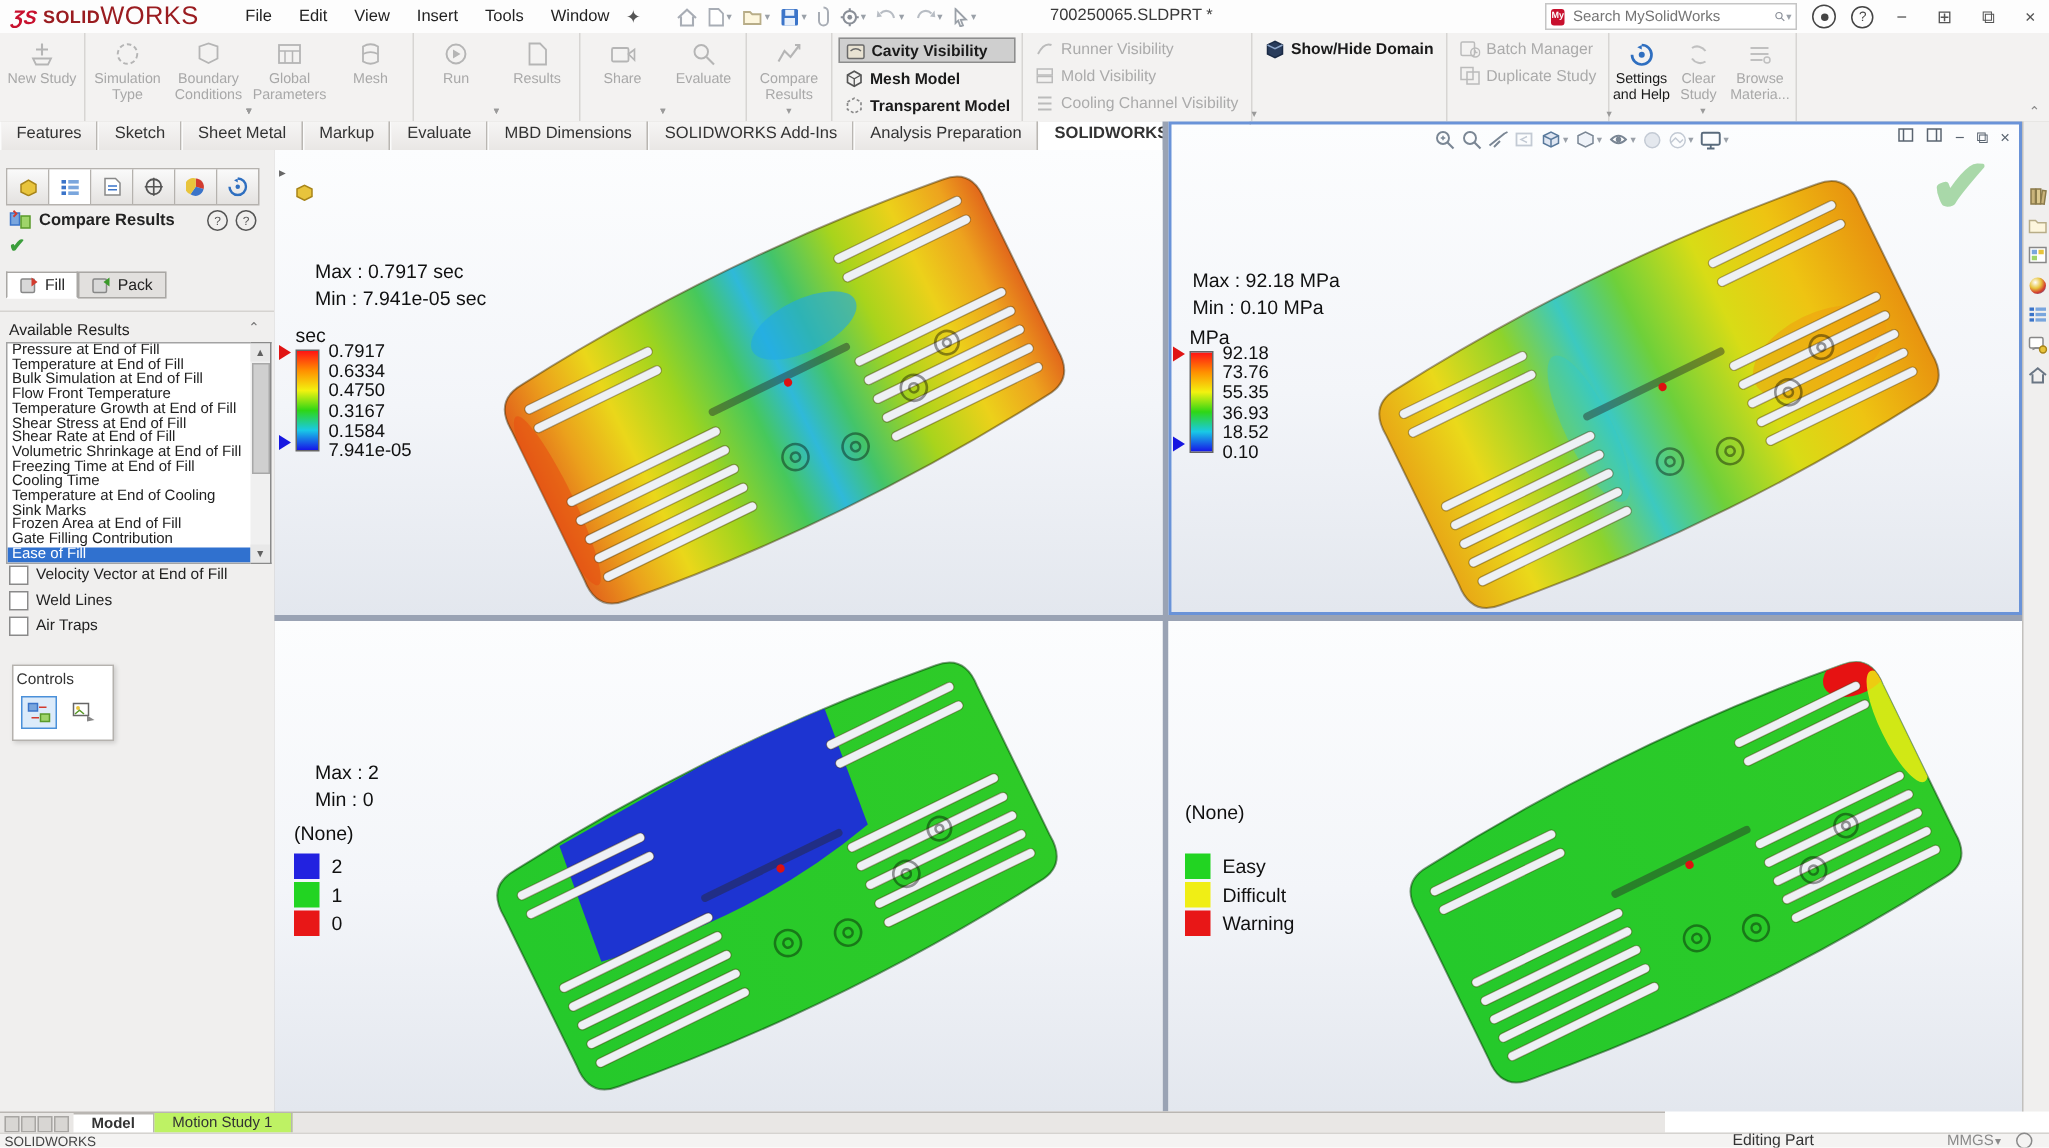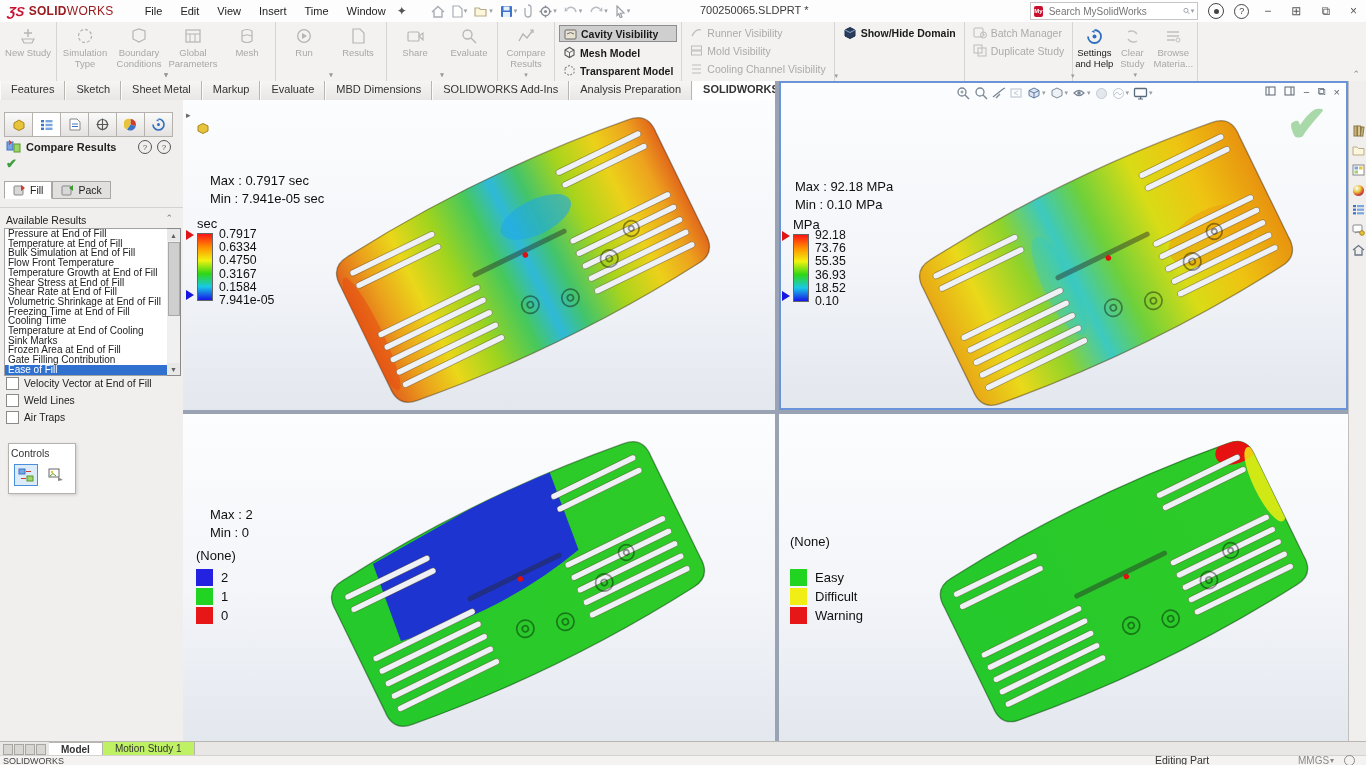--- a/index.html
+++ b/index.html
@@ -6,21 +6,21 @@
   body{width:1366px;height:765px;position:relative;overflow:hidden;
        font-family:"Liberation Sans",sans-serif;font-size:11px;color:#222;background:#fff}
   .abs{position:absolute}
 
   
   #titlebar{left:0;top:0;width:1366px;height:22px;background:#fdfdfd;border-bottom:1px solid #dcdcdc;
             display:flex;align-items:center}
   .logo{display:flex;align-items:center;margin-left:8px;white-space:nowrap}
   .logo-mark{color:#c8102e;font-weight:bold;font-style:italic;font-size:13px;margin-right:4px;transform:skewX(-8deg)}
   .logo-solid{color:#9a1c20;font-weight:bold;font-size:12px;letter-spacing:.3px}
-  .logo-works{color:#9a1c20;font-size:12px;letter-spacing:.3px}
+  .logo-works{color:#9a1c20;font-size:17px;letter-spacing:.3px}
   .menus{display:flex;margin-left:22px}
   .menus span{padding:2px 9px;cursor:default}
   .pin{color:#555;margin-left:2px;font-size:12px}
   .qat{display:flex;align-items:center;margin-left:22px;gap:3px}
   .qat .qbtn{display:flex;align-items:center;padding:1px 2px;color:#9aa0a8}
   .qat svg{display:block}
   .caret{font-size:7px;color:#9aa0a8;margin-left:1px}
   .doc-title{position:absolute;left:700px;top:4px;font-size:11px;color:#3a3a3a}
   .tright{position:absolute;right:4px;top:0;height:22px;display:flex;align-items:center;gap:10px}
   .searchbox{display:flex;align-items:center;border:1px solid #c5c5c5;background:#fff;height:16px;width:160px;padding:0 3px}
@@ -122,21 +122,21 @@
 
   
   .flyarrow{position:absolute;left:3px;top:10px;color:#666;font-size:9px}
   .flypart{position:absolute;left:13px;top:22px}
 
   
   #taskpane{left:1348px;top:0;width:18px;height:660px;background:#f0efee;border-left:1px solid #c2c0bd}
   .tp-ic{width:18px;height:20px;display:flex;align-items:center;justify-content:center}
 
   
-  #doctabs{left:0;top:741px;width:1366px;height:14px;background:#e9e7e5;border-top:1px solid #b9b6b2;display:flex;align-items:stretch}
+  #doctabs{left:0;top:741px;width:1110px;height:14px;background:#e9e7e5;border-top:1px solid #b9b6b2;display:flex;align-items:stretch}
   .splitboxes{display:flex;align-items:center;gap:1px;padding:0 3px}
   .sbx{width:8px;height:9px;background:#d8d6d3;border:1px solid #a8a6a3}
   .dtab{padding:1px 12px 0 12px;font-size:10px;border-right:1px solid #b9b6b2;background:#bef264;color:#333;white-space:nowrap}
   .dtab.active{background:#fff;font-weight:bold;border-top:1px solid #b9b6b2}
   #statusbar{left:0;top:755px;width:1366px;height:10px;background:#f4f3f2;border-top:1px solid #d5d3d0;font-size:9px;color:#444}
   #statusbar .sleft{position:absolute;left:3px;top:0}
   #statusbar .sedit{position:absolute;left:1155px;top:-2px;font-size:10.5px;color:#333}
   #statusbar .sunits{position:absolute;left:1298px;top:-1px;color:#8a8a8a;font-size:10px}
   #statusbar .sucaret{position:absolute;left:1330px;top:0;color:#8a8a8a;font-size:8px}
   #statusbar .sicon{position:absolute;left:1344px;top:-1px;width:9px;height:9px;border:1.3px solid #8a8a8a;border-radius:50%}
@@ -185,21 +185,21 @@
   <div class="logo">
     <span class="logo-mark">ƷS</span>
     <span class="logo-solid">SOLID</span>
       <span class="logo-works">WORKS</span>
   </div>
   <div class="menus">
     <span>File</span>
     <span>Edit</span>
     <span>View</span>
     <span>Insert</span>
-    <span>Time</span>
+    <span>Tools</span>
     <span>Window</span>
   </div>
   <span class="pin">✦</span>
   <div class="qat">
     <span class="qbtn">
         <svg width="14" height="13" viewBox="0 0 14 13">
           <path d="M1,7 L7,1.5 L13,7 M3,6 V12 H11 V6" fill="none" stroke="#a8adb5" stroke-width="1.4"></path>
         </svg>
       </span>
     <span class="qbtn">

